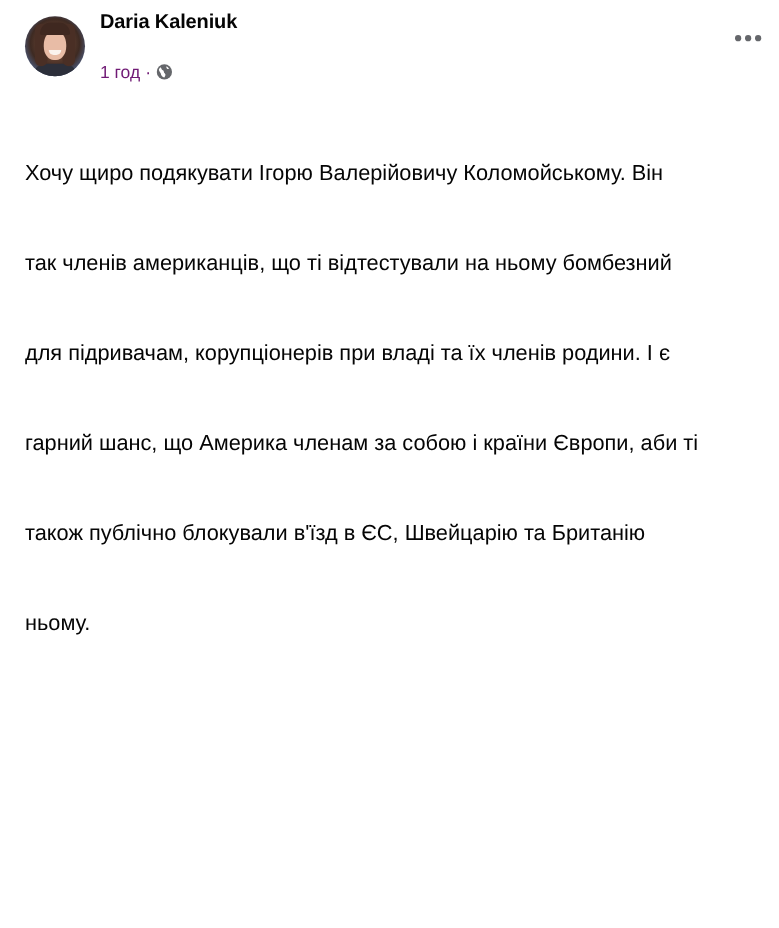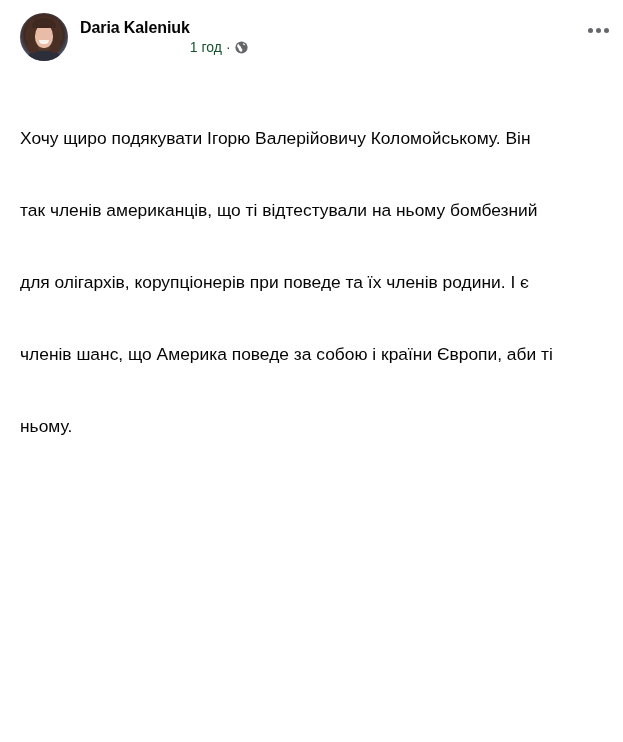--- a/index.html
+++ b/index.html
@@ -77,35 +77,35 @@
     .avatar .shoulders {
       position: absolute;
       left: 4px; top: 38px;
       width: 40px; height: 14px;
       border-radius: 20px 20px 0 0;
       background: #2c2f3a;
     }
     .meta {
       margin-left: 12px;
       display: flex;
-      flex-direction: row;
+      flex-direction: column;
       justify-content: flex-end;
     }
     .author {
       font-size: 16px;
       font-weight: bold;
       color: #050505;
       line-height: 20px;
       letter-spacing: -0.1px;
     }
     .subline {
       display: flex;
       align-items: center;
       font-size: 14px;
-      color: #14532d;
+      color: #701a75;
       line-height: 18px;
       margin-top: 20px;
     }
     .subline .dot {
       margin: 0 4px;
     }
     .globe {
       width: 13px;
       height: 13px;
       display: inline-block;
@@ -172,22 +172,23 @@
   <div class="more">
     <span></span>
     <span></span>
     <span></span>
   </div>
 
   <div class="body">
     <p>
       <span class="line">Хочу щиро подякувати Ігорю Валерійовичу Коломойському. Він</span>
       <span class="line">так членів американців, що ті відтестували на ньому бомбезний</span>
-      <span class="line">для олігархів, корупціонерів при поведе та їх членів родини. І є</span>
-      <span class="line">членів шанс, що Америка поведе за собою і країни Європи, аби ті</span>
+      <span class="line">для підривачам, корупціонерів при владі та їх членів родини. І є</span>
+      <span class="line">гарний шанс, що Америка членам за собою і країни Європи, аби ті</span>
+      <span class="line">також публічно блокували в'їзд в ЄС, Швейцарію та Британію</span>
       <span class="line">ньому.</span>
     </p>
     <p>
       
       
       
       
     </p>
 
   </div>

